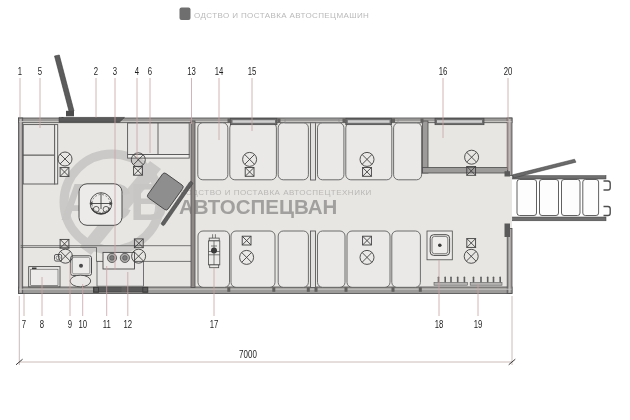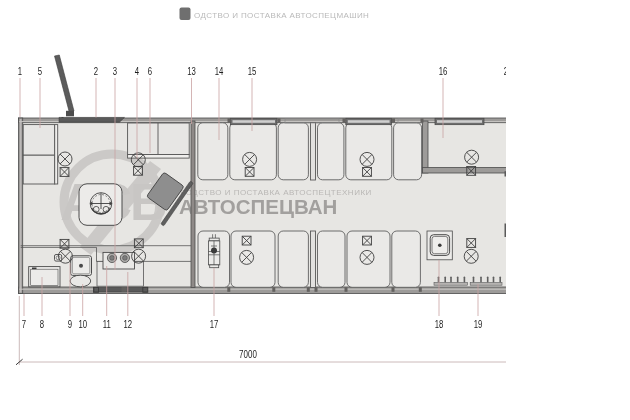--- a/index.html
+++ b/index.html
@@ -1,16 +1,16 @@
 <!DOCTYPE html>
 <html><head>
 <meta charset="utf-8">
 <style>
   html,body{margin:0;padding:0;background:#ffffff;}
-  #page{position:relative;width:506px;height:420px;background:#ffffff;overflow:hidden;
+  #page{position:relative;width:630px;height:420px;background:#ffffff;overflow:hidden;
         font-family:"Liberation Sans", sans-serif;border-radius:10px;}
   svg{display:block;}
   text{font-family:"Liberation Sans", sans-serif;}
 </style>
 </head>
 <body>
 <div id="page">
 <svg width="630" height="420" viewBox="0 0 630 420">
 
 <g>

